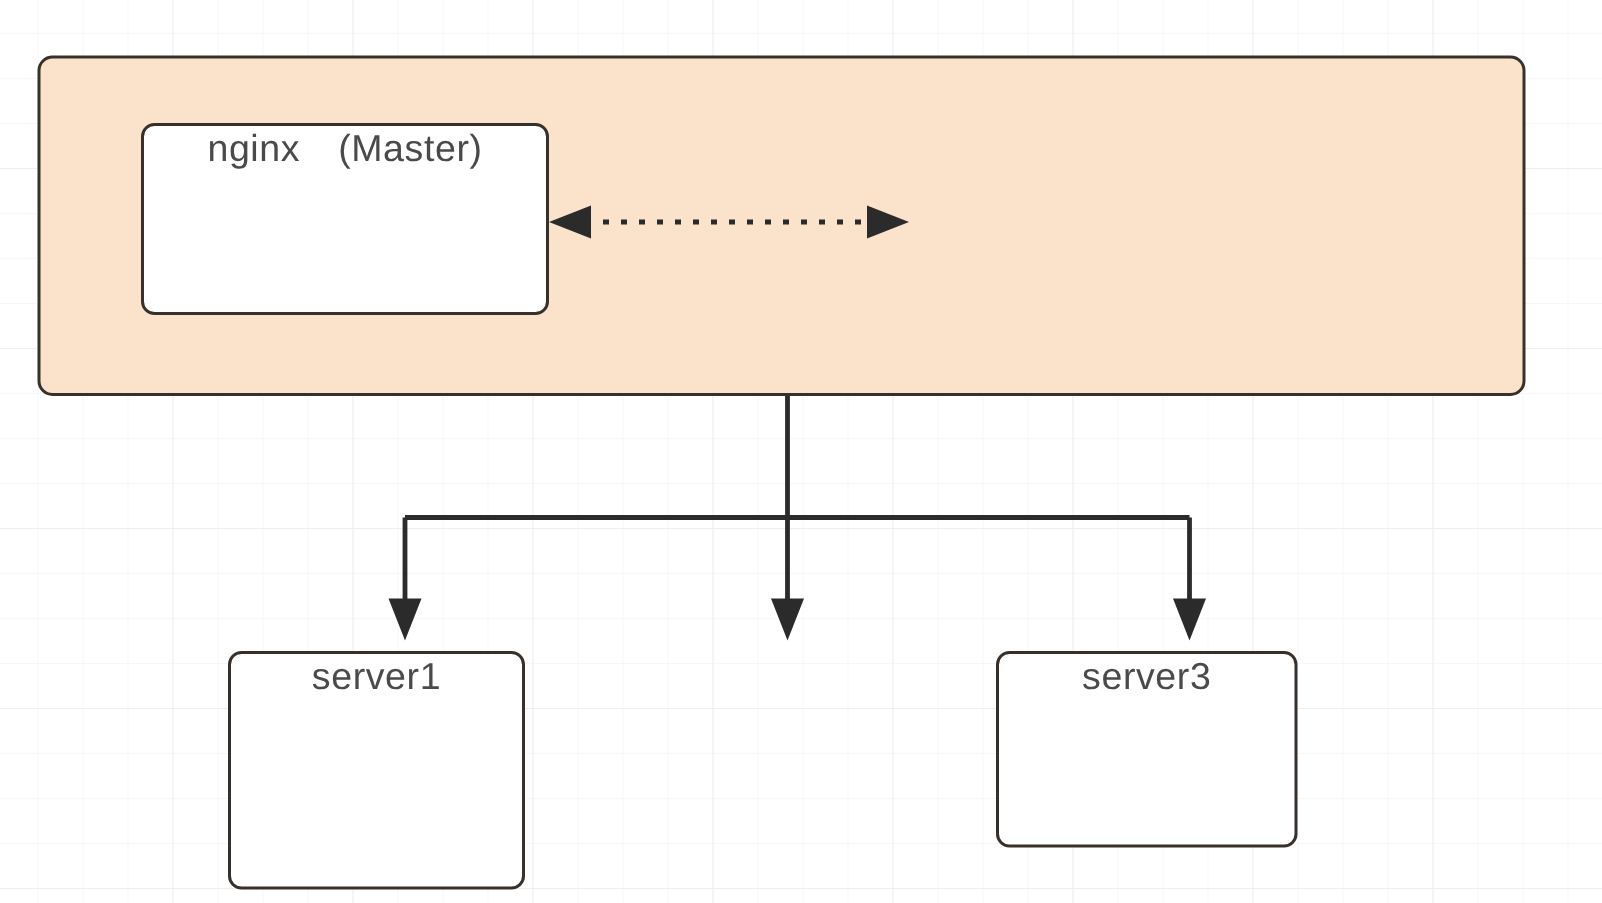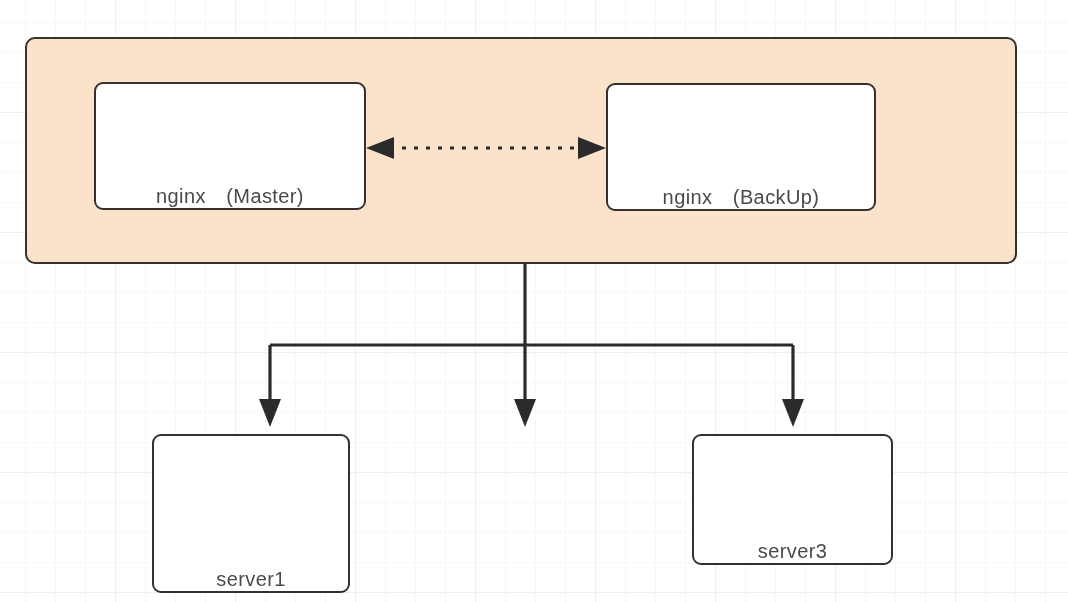--- a/index.html
+++ b/index.html
@@ -28,26 +28,26 @@
       120px 120px,
       30px 30px,
       30px 30px;
     background-position: -5px -8px, -5px -8px, -5px -8px, -5px -8px;
   }
 
   .node {
     position: absolute;
     box-sizing: border-box;
     display: flex;
-    align-items: flex-end;
+    align-items: flex-start;
     justify-content: center;
     border: 2.5px solid #38302a;
     border-radius: 9px;
     color: #4a4a4a;
-    font-size: 20px;
+    font-size: 25px;
     letter-spacing: 0.4px;
     line-height: 1.2;
     text-align: center;
     user-select: none;
   }
 
   .group-box {
     background: #fbe2cb;
     border-radius: 10px;
   }
@@ -74,30 +74,27 @@
 <body>
 
 <div id="canvas">
 
   <div class="node group-box" style="left:25px; top:37px; width:992px; height:227px;"></div>
 
   <div class="node white-box" style="left:94px; top:82px; width:272px; height:128px;">
     <span class="node-label">nginx　(Master)</span>
   </div>
 
-  <div class="node white-box" style="left:606px; top:83px; width:270px; height:128px;">
-    <span class="node-label">nginx　(BackUp)</span>
-  </div>
 
   <div class="node white-box" style="left:152px; top:434px; width:198px; height:159px;">
     <span class="node-label">server1</span>
   </div>
 
 
-  <div class="node white-box" style="left:692px; top:434px; width:201px; height:131px;">
+  <div class="node white-box" style="left:664px; top:434px; width:201px; height:131px;">
     <span class="node-label">server3</span>
   </div>
 
   <svg class="svg-layer" viewBox="0 0 1068 602" xmlns="http://www.w3.org/2000/svg">
 
      nginx (BackUp) --&gt;
     <g>
       <line x1="390" y1="148" x2="582" y2="148" stroke="#2b2b2b" stroke-width="3.2" stroke-dasharray="4 8" stroke-linecap="butt"></line>
       <polygon points="366,148 394,137 394,159" fill="#2b2b2b"></polygon>
       <polygon points="606,148 578,137 578,159" fill="#2b2b2b"></polygon>

